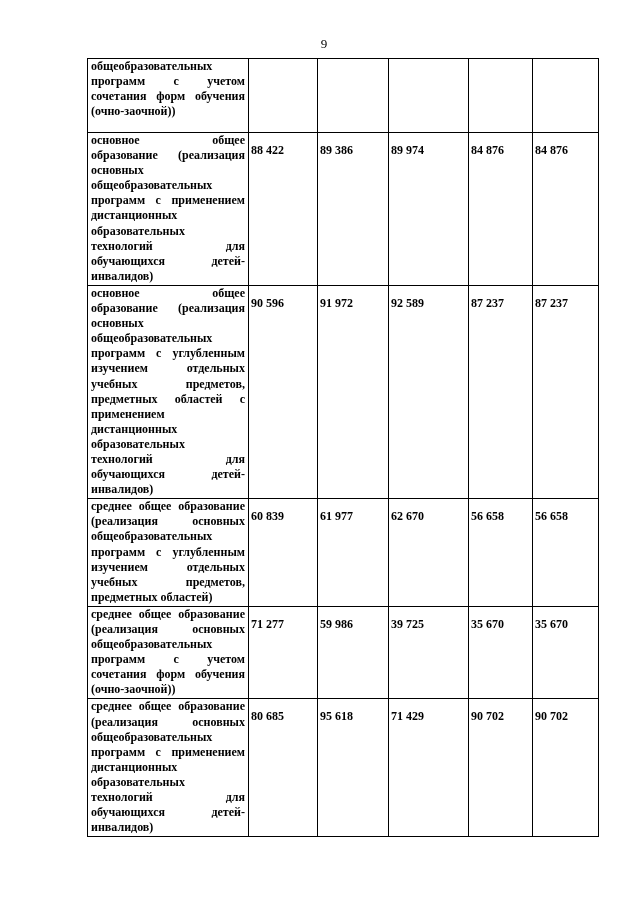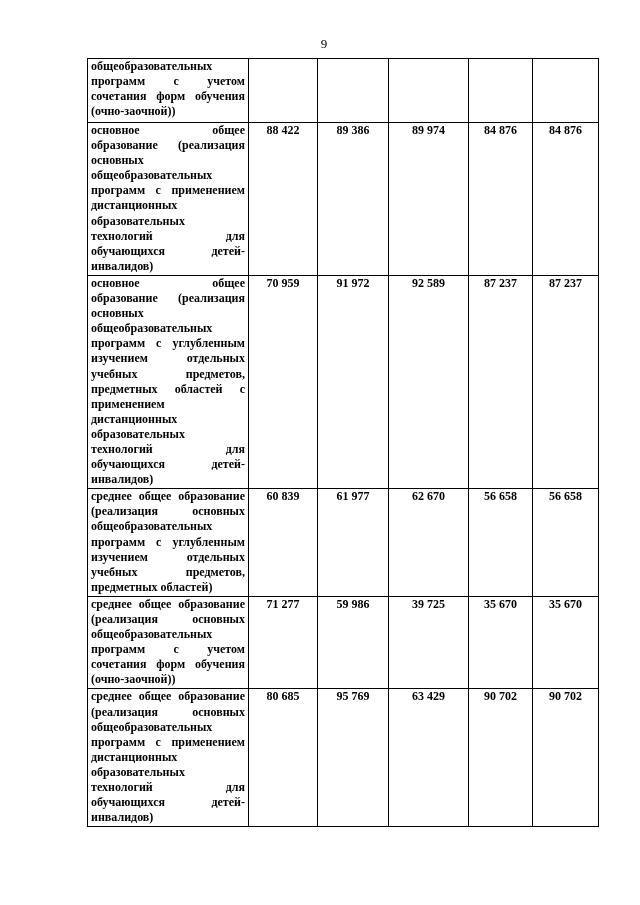--- a/index.html
+++ b/index.html
@@ -45,22 +45,22 @@
     border: 1px solid #000000;
     vertical-align: top;
     overflow: hidden;
   }
   td.label-cell {
     padding: 0 3px 1px 3px;
     text-align: justify;
     text-align-last: left;
   }
   td.value-cell {
-    padding: 0 2px 1px 2px;
-    text-align: center;
+    padding: 10px 2px 1px 2px;
+    text-align: left;
   }
   tr:first-child td { height: 62px; }
   tr:last-child td  { height: 39px; }
 </style>
 </head>
 <body>
 
 <div class="page-number">9</div>
 
 <table class="data-table">
@@ -84,21 +84,21 @@
       <tr>
         <td class="label-cell">основное общее образование (реализация основных общеобразовательных программ с применением дистанционных образовательных технологий для обучающихся детей-инвалидов)</td>
         <td class="value-cell">88 422</td>
         <td class="value-cell">89 386</td>
         <td class="value-cell">89 974</td>
         <td class="value-cell">84 876</td>
         <td class="value-cell">84 876</td>
       </tr>
       <tr>
         <td class="label-cell">основное общее образование (реализация основных общеобразовательных программ с углубленным изучением отдельных учебных предметов, предметных областей с применением дистанционных образовательных технологий для обучающихся детей-инвалидов)</td>
-        <td class="value-cell">70 959</td>
+        <td class="value-cell">90 596</td>
         <td class="value-cell">91 972</td>
         <td class="value-cell">92 589</td>
         <td class="value-cell">87 237</td>
         <td class="value-cell">87 237</td>
       </tr>
       <tr>
         <td class="label-cell">среднее общее образование (реализация основных общеобразовательных программ с углубленным изучением отдельных учебных предметов, предметных областей)</td>
         <td class="value-cell">60 839</td>
         <td class="value-cell">61 977</td>
         <td class="value-cell">62 670</td>
@@ -109,19 +109,19 @@
         <td class="label-cell">среднее общее образование (реализация основных общеобразовательных программ с учетом сочетания форм обучения (очно-заочной))</td>
         <td class="value-cell">71 277</td>
         <td class="value-cell">59 986</td>
         <td class="value-cell">39 725</td>
         <td class="value-cell">35 670</td>
         <td class="value-cell">35 670</td>
       </tr>
       <tr>
         <td class="label-cell">среднее общее образование (реализация основных общеобразовательных программ с применением дистанционных образовательных технологий для обучающихся детей-инвалидов)</td>
         <td class="value-cell">80 685</td>
-        <td class="value-cell">95 769</td>
-        <td class="value-cell">63 429</td>
+        <td class="value-cell">95 618</td>
+        <td class="value-cell">71 429</td>
         <td class="value-cell">90 702</td>
         <td class="value-cell">90 702</td>
       </tr>
     </tbody>
 </table>
 
 </body></html>

